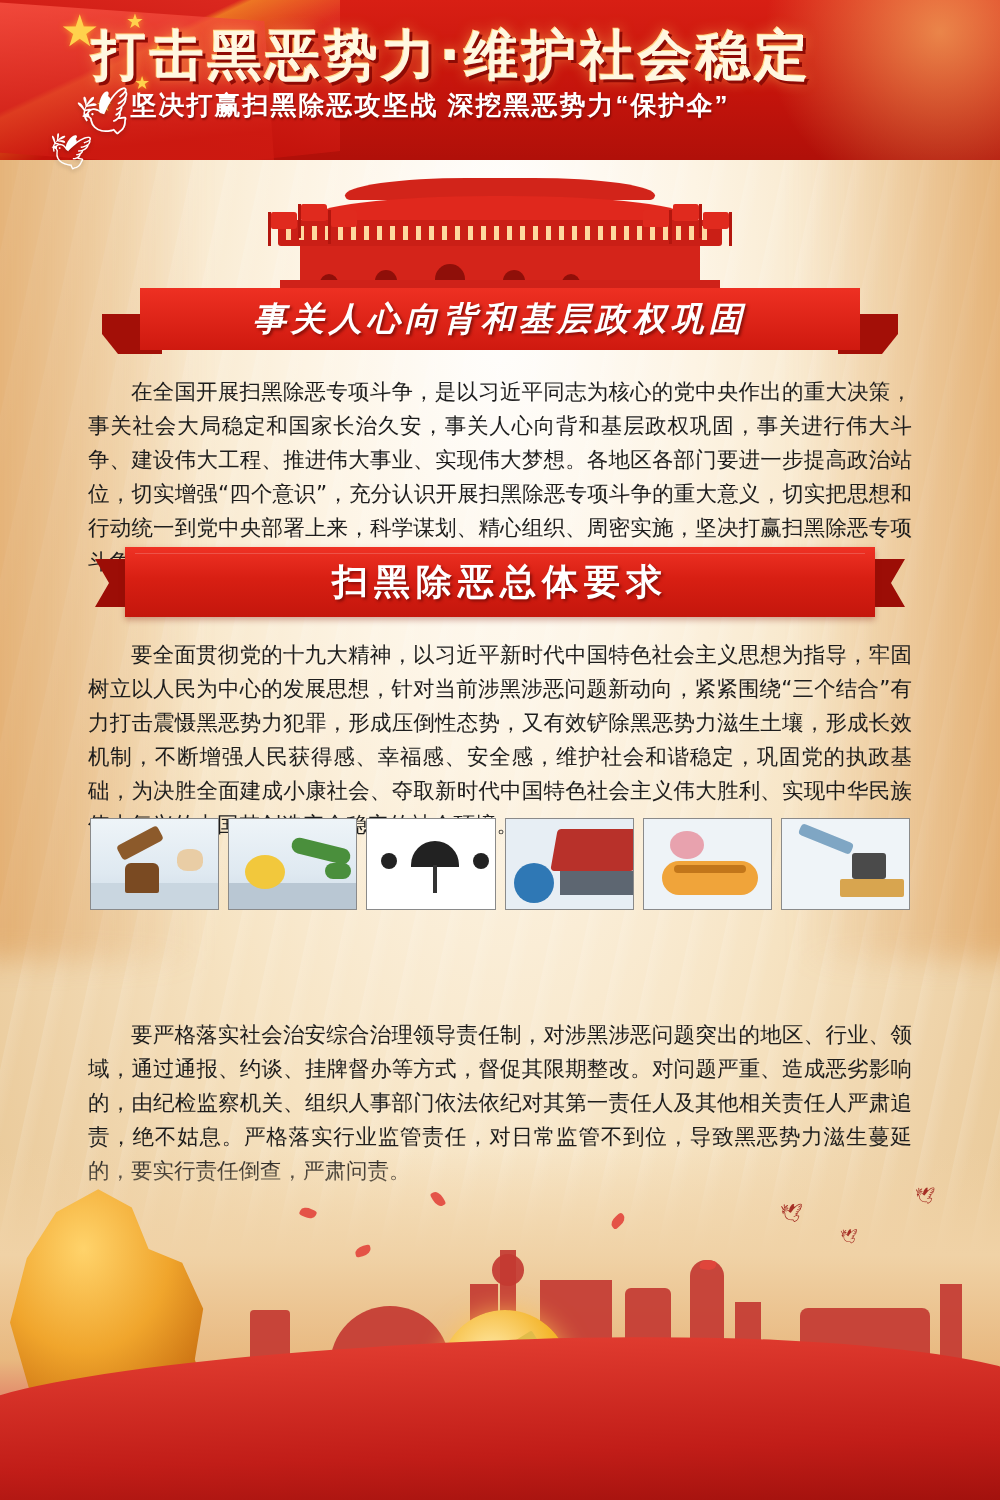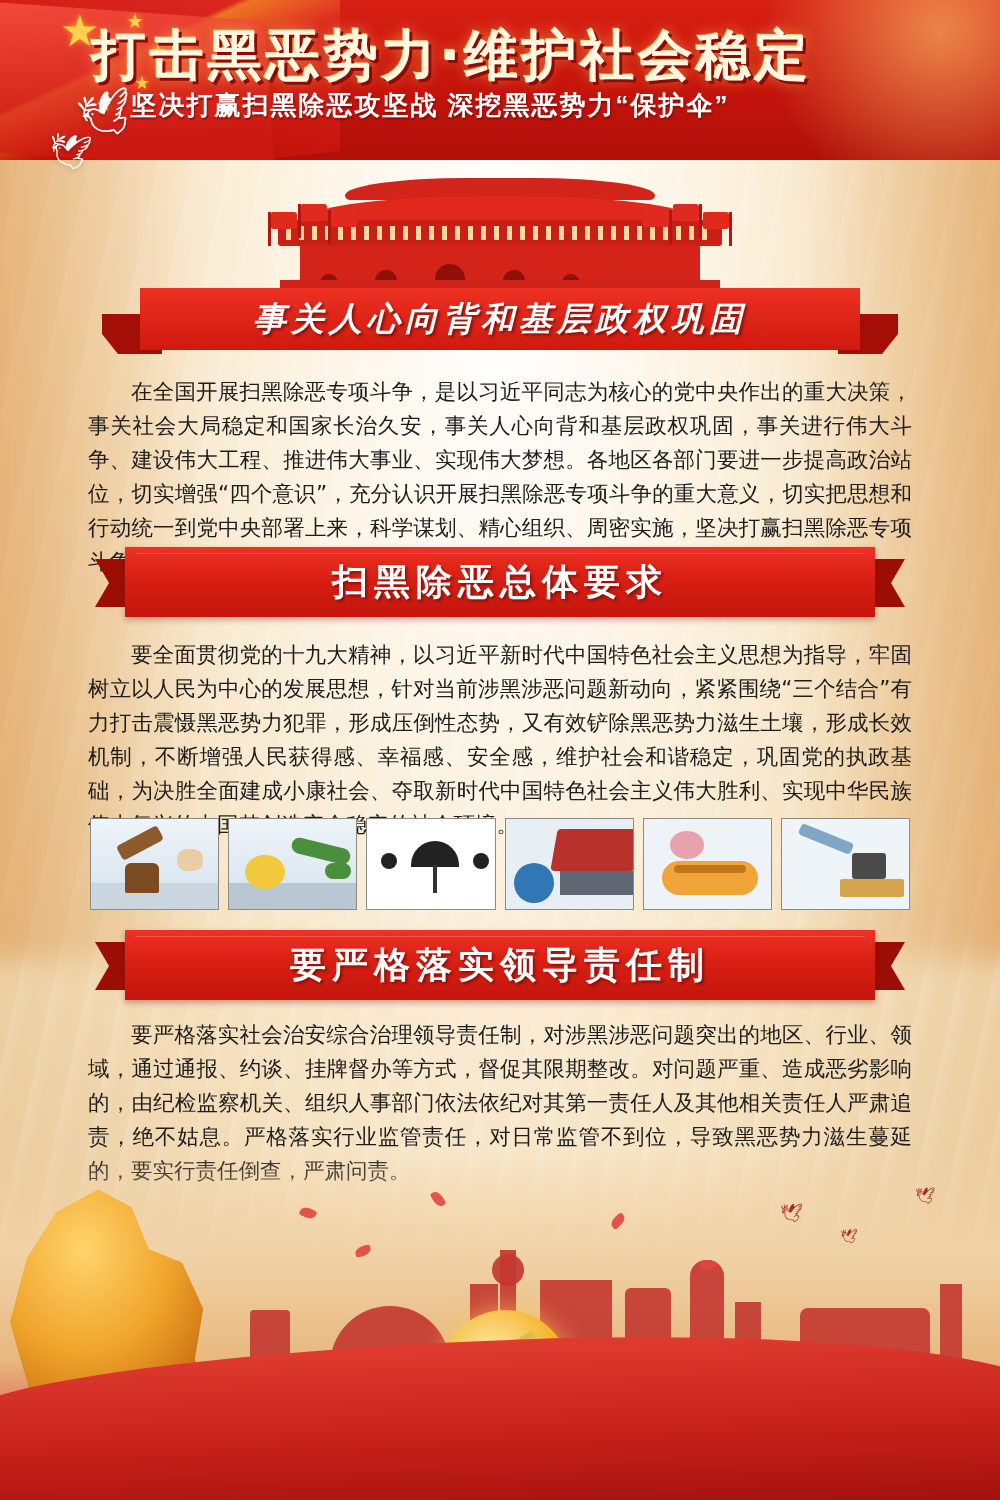--- a/index.html
+++ b/index.html
@@ -324,26 +324,20 @@
       <div class="blob" style="left:30px;top:46px;width:72px;height:8px;background:#c2761a;border-radius:6px;"></div>
     </div>
     <div class="cell">
       <div class="sky" style="background:#eff4f8;"></div>
       <div class="blob" style="left:16px;top:14px;width:56px;height:12px;background:#7fa6c4;border-radius:4px;transform:rotate(22deg);"></div>
       <div class="blob" style="left:70px;top:34px;width:34px;height:26px;background:#4a4a4a;border-radius:3px;"></div>
       <div class="blob" style="left:58px;top:60px;width:64px;height:18px;background:#d8a54f;border-radius:2px;"></div>
     </div>
   </div>
 
-  <div class="ribbon" style="top:930px;">
-    <div class="tail-l"></div>
-    <div class="tail-r"></div>
-    <div class="body"></div>
-    <div class="txt">要严格落实领导责任制</div>
-  </div>
 
   <div class="para" style="top:1018px;">要严格落实社会治安综合治理领导责任制，对涉黑涉恶问题突出的地区、行业、领域，通过通报、约谈、挂牌督办等方式，督促其限期整改。对问题严重、造成恶劣影响的，由纪检监察机关、组织人事部门依法依纪对其第一责任人及其他相关责任人严肃追责，绝不姑息。严格落实行业监管责任，对日常监管不到位，导致黑恶势力滋生蔓延的，要实行责任倒查，严肃问责。</div>
 
   <div class="bottom">
     <div class="bsky"></div>
 
     <div class="sil" style="left:250px;bottom:120px;width:40px;height:70px;border-radius:4px;"></div>
     <div class="sil" style="left:330px;bottom:120px;width:120px;height:74px;border-radius:60px 60px 0 0;"></div>
     <div class="sil" style="left:470px;bottom:120px;width:28px;height:96px;"></div>
     <div class="sil" style="left:500px;bottom:120px;width:16px;height:130px;"></div>

